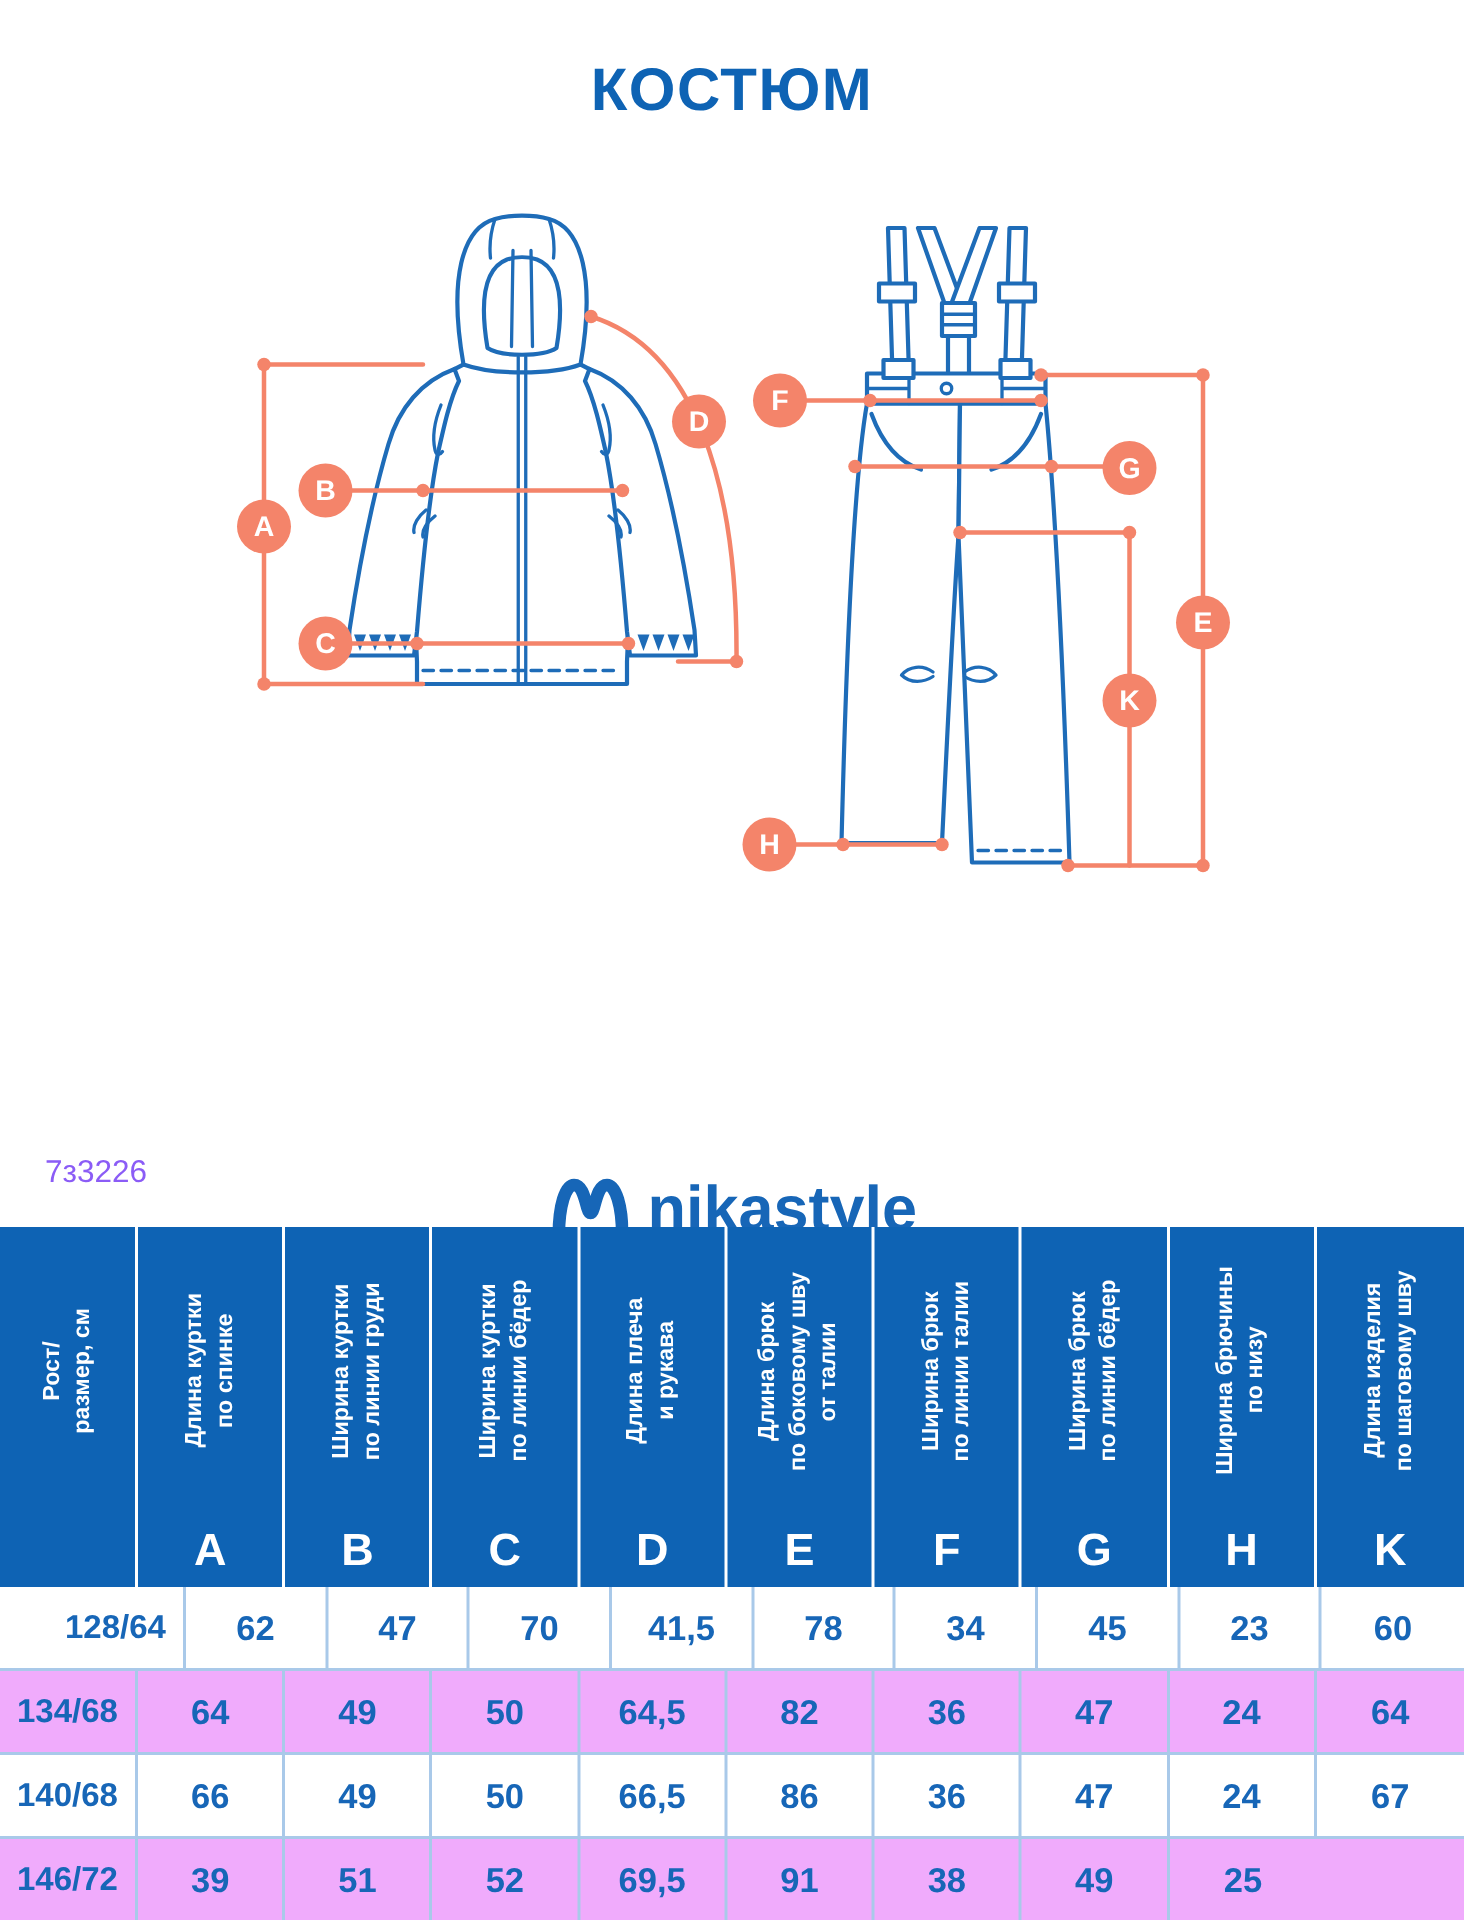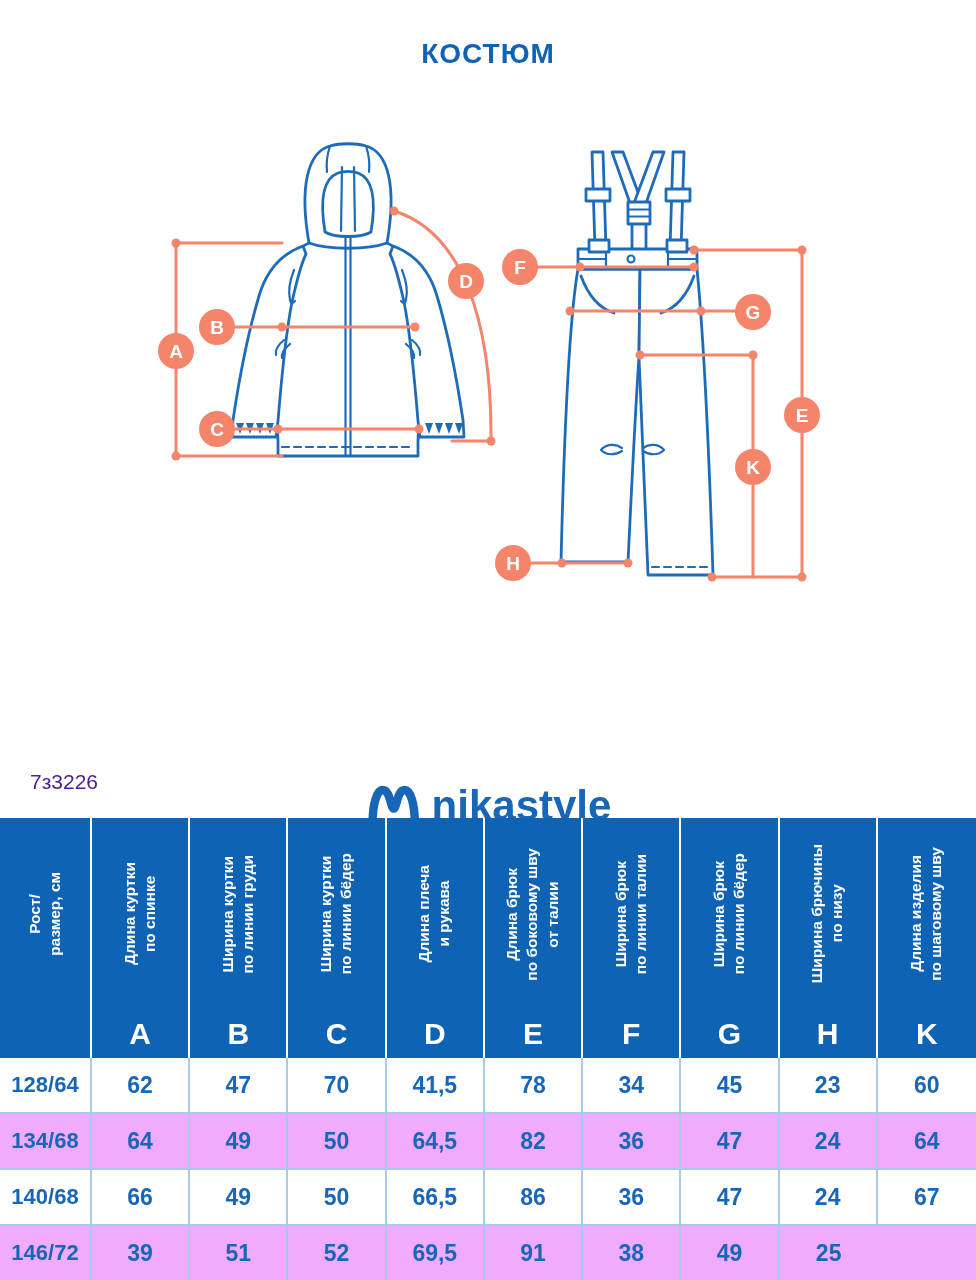--- a/index.html
+++ b/index.html
@@ -4,28 +4,28 @@
 <style>
   html,body{margin:0;padding:0;}
   body{
     width:976px;height:1280px;overflow:hidden;background:#ffffff;
     font-family:"Liberation Sans", sans-serif;
   }
   .page{position:relative;width:976px;height:1280px;}
 
   .title{
     position:absolute;top:38px;left:0;width:100%;text-align:center;
-    font-size:28px;font-weight:bold;color:#0e63b4;letter-spacing:1px;
+    font-size:40px;font-weight:bold;color:#0e63b4;letter-spacing:1px;
   }
 
   .diagram-svg{position:absolute;top:100px;left:0;}
 
   .code{
     position:absolute;top:770px;left:30px;
-    font-size:21px;color:#4c1d95;font-weight:500;
+    font-size:21px;color:#8b5cf6;font-weight:500;
   }
   .logo{
     position:absolute;top:780px;left:0;width:100%;
     display:flex;align-items:center;justify-content:center;gap:13px;
   }
   .logo .word{
     font-size:42px;font-weight:bold;color:#1766b7;letter-spacing:0;
   }
 
   .table{
@@ -48,21 +48,21 @@
     white-space:pre-line;text-align:center;
   }
   .letter{
     color:#ffffff;font-weight:bold;font-size:30px;height:48px;
     display:flex;align-items:center;flex:none;
   }
   .trow{
     flex:1;display:grid;grid-template-columns:92px repeat(9,1fr);
     background:#ffffff;border-top:2px solid #a9c9e9;
   }
-  .trow.first{border-top:none;}
+  .trow.first{border-top:none;padding-left:32px;}
   .trow.alt{background:#f0abfc;}
   .tcell{
     display:flex;align-items:center;justify-content:center;
     font-weight:bold;font-size:23px;color:#1766b7;
     border-right:2px solid #a9c9e9;min-width:0;
   }
   .tcell.size{font-size:22px;}
   .tcell:last-child{border-right:none;text-align:right;}
 </style>
 </head>

